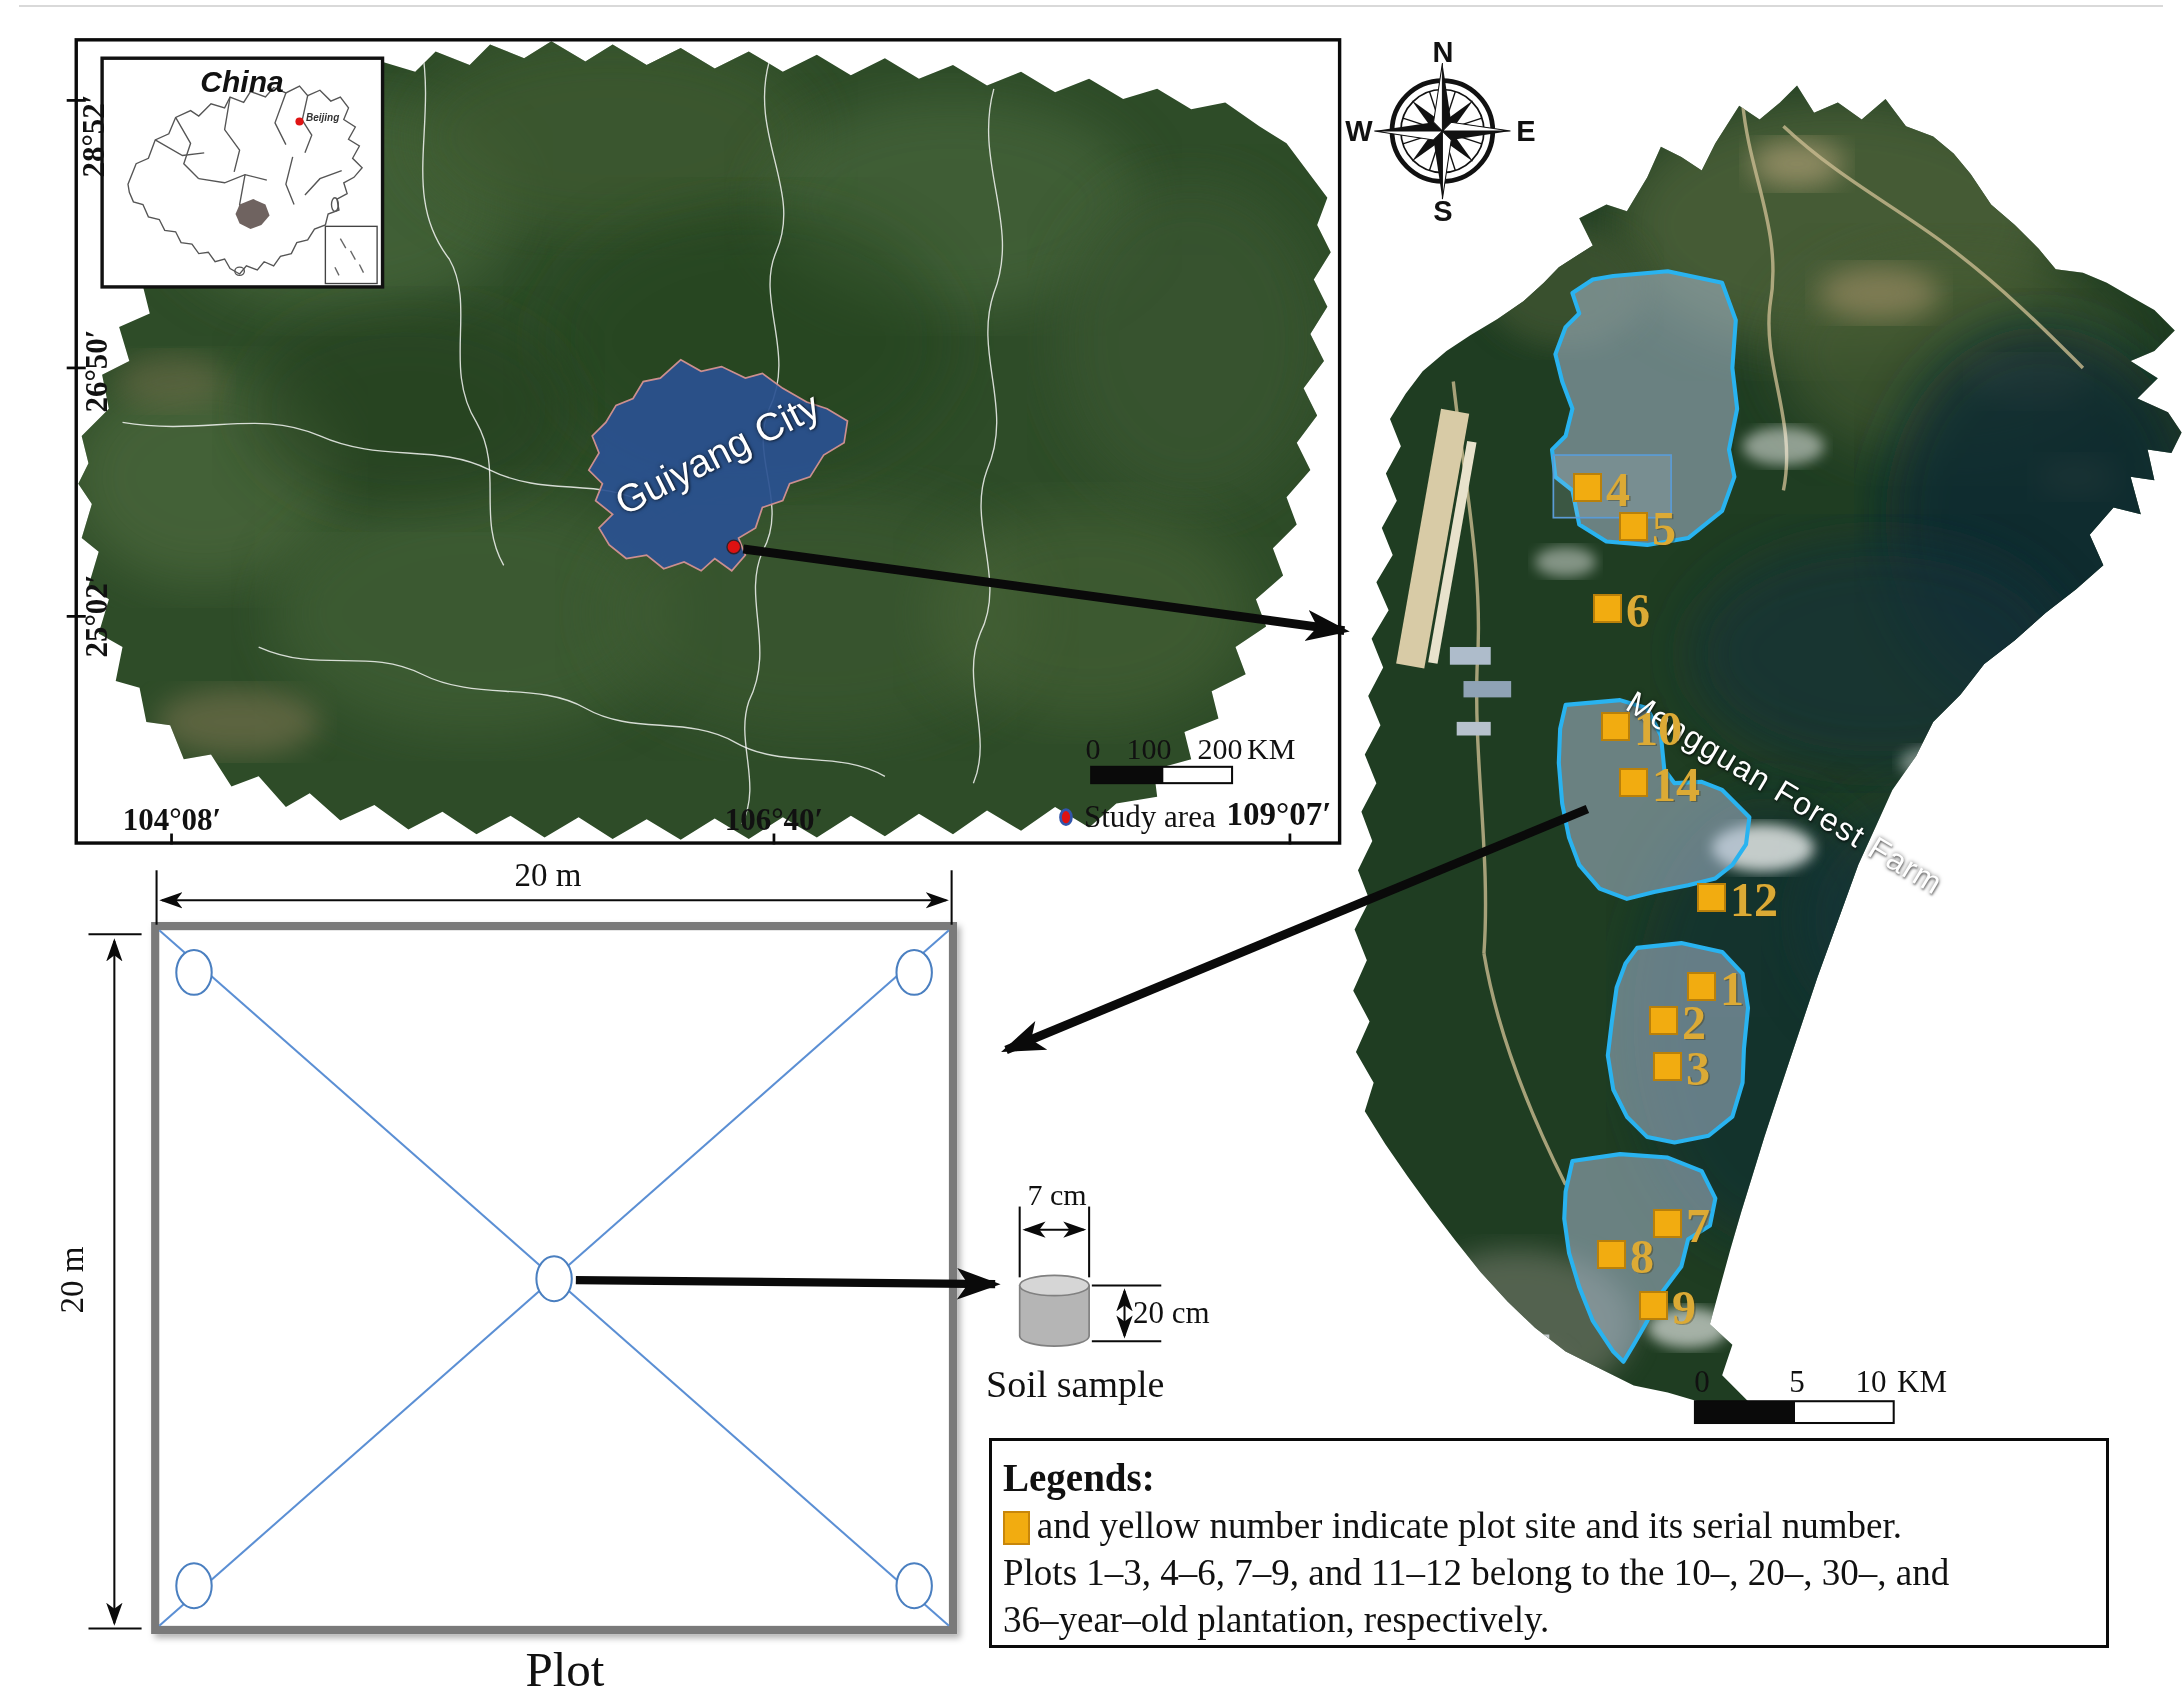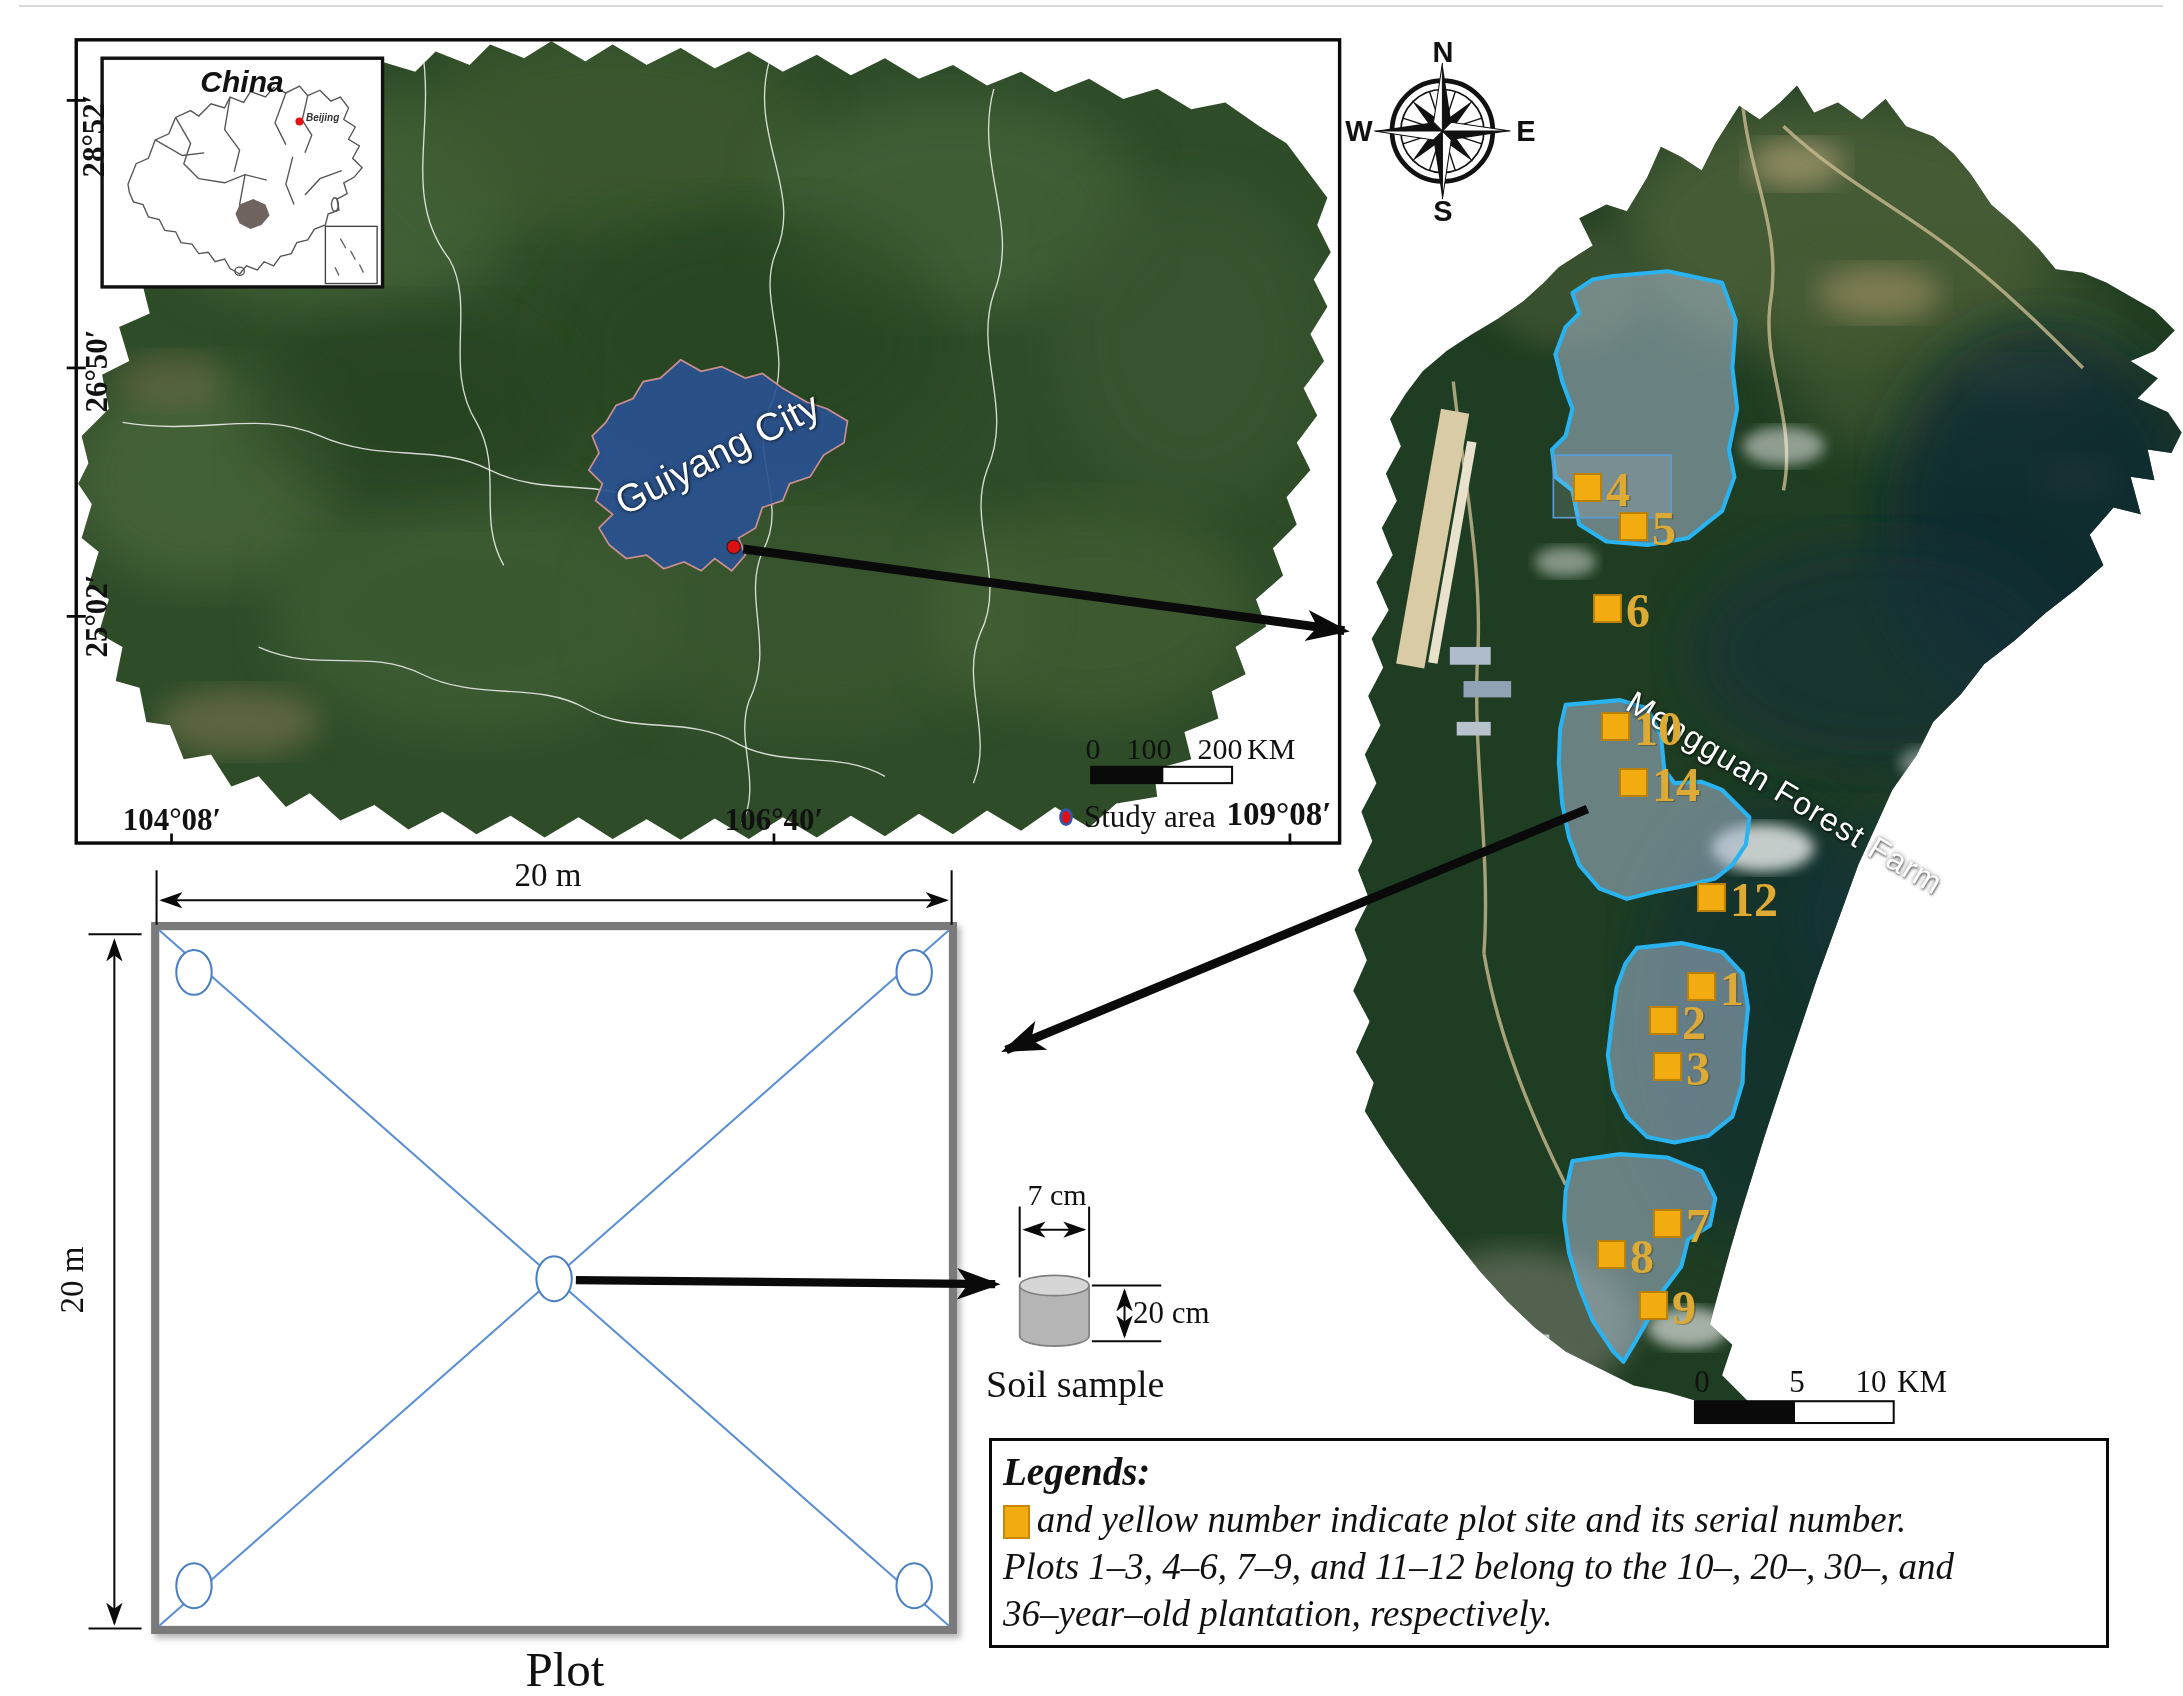--- a/index.html
+++ b/index.html
@@ -15,21 +15,21 @@
   .white-map-label{color:#ffffff;text-shadow:0 0 4.1px rgba(0,0,0,.55),1.4px 1.4px 2px rgba(0,0,0,.4);}
   .scale-lbl{font-size:30px;}
   .compass-letter{font-family:"Liberation Sans","DejaVu Sans",sans-serif;font-weight:bold;font-size:29px;}
   .plot-marker{position:absolute;display:flex;align-items:flex-start;}
   .pm-sq{display:inline-block;width:29px;height:29px;background:var(--plot-square,#f2ac10);
          border:2px solid #b9800a;box-sizing:border-box;}
   .pm-num{font-family:"Liberation Serif","DejaVu Serif",serif;font-weight:bold;font-size:48px;
           line-height:33px;color:var(--plot-number,#dcaa35);margin-left:4.1px;
           text-shadow:1.4px 1.4px 0 rgba(60,45,0,.35);}
   .legends-box{position:absolute;left:989px;top:1438px;width:1120px;height:210px;
-               border:3.4px solid #0a0a0a;box-sizing:border-box;background:#fff;padding:6px 11px 0 11px;font-style:italic;}
+               border:3.4px solid #0a0a0a;box-sizing:border-box;background:#fff;padding:12px 11px 0 11px;}
   .leg-title{font-size:39px;font-weight:bold;line-height:49px;}
   .leg-line{font-size:37px;line-height:47px;}
   .leg-sq{display:inline-block;width:27px;height:34px;background:var(--plot-square,#f2ac10);
           border:2px solid #c8860a;box-sizing:border-box;vertical-align:-6.8px;margin-right:6.8px;}
   .hairline{position:absolute;left:19px;top:5.4px;width:2144px;height:1.4px;background:#d9d9d9;}
 </style>
 </head>
 <body>
 
 <div class="canvas">
@@ -279,21 +279,21 @@
       <line x1="2332" y1="1188" x2="1478" y2="1542" stroke-width="13" marker-end="url(#mBig)"></line>
       <line x1="846" y1="1880" x2="1462" y2="1886" stroke-width="12" marker-end="url(#mBig)"></line>
     </g>
   </svg>
 
   <div class="lbl coord rot90" style="left:94px;top:136px;">28°52′</div>
   <div class="lbl coord rot90" style="left:97px;top:371px;">26°50′</div>
   <div class="lbl coord rot90" style="left:97px;top:616px;">25°02′</div>
   <div class="lbl coord ctr" style="left:172px;top:820px;">104°08′</div>
   <div class="lbl coord ctr" style="left:774px;top:820px;">106°40′</div>
-  <div class="lbl coord ctr" style="left:1279px;top:814px;font-size:33px;">109°08′</div>
+  <div class="lbl coord ctr" style="left:1279px;top:814px;font-size:33px;">109°07′</div>
 
   <div class="lbl sans bold ctr" style="left:242px;top:82px;font-size:30px;font-style:italic;">China</div>
   <div class="lbl sans" style="left:306px;top:112px;font-size:10px;font-style:italic;font-weight:bold;color:#333;">Beijing</div>
 
   <div class="lbl sans white-map-label" style="left:608px;top:485px;font-size:39px;transform:rotate(-27deg);transform-origin:0 0;">Guiyang City</div>
 
   <div class="lbl scale-lbl ctr" style="left:1093px;top:749px;">0</div>
   <div class="lbl scale-lbl ctr" style="left:1149px;top:749px;">100</div>
   <div class="lbl scale-lbl ctr" style="left:1220px;top:749px;">200</div>
   <div class="lbl scale-lbl" style="left:1247px;top:749px;transform:translate(0,-50%);">KM</div>

